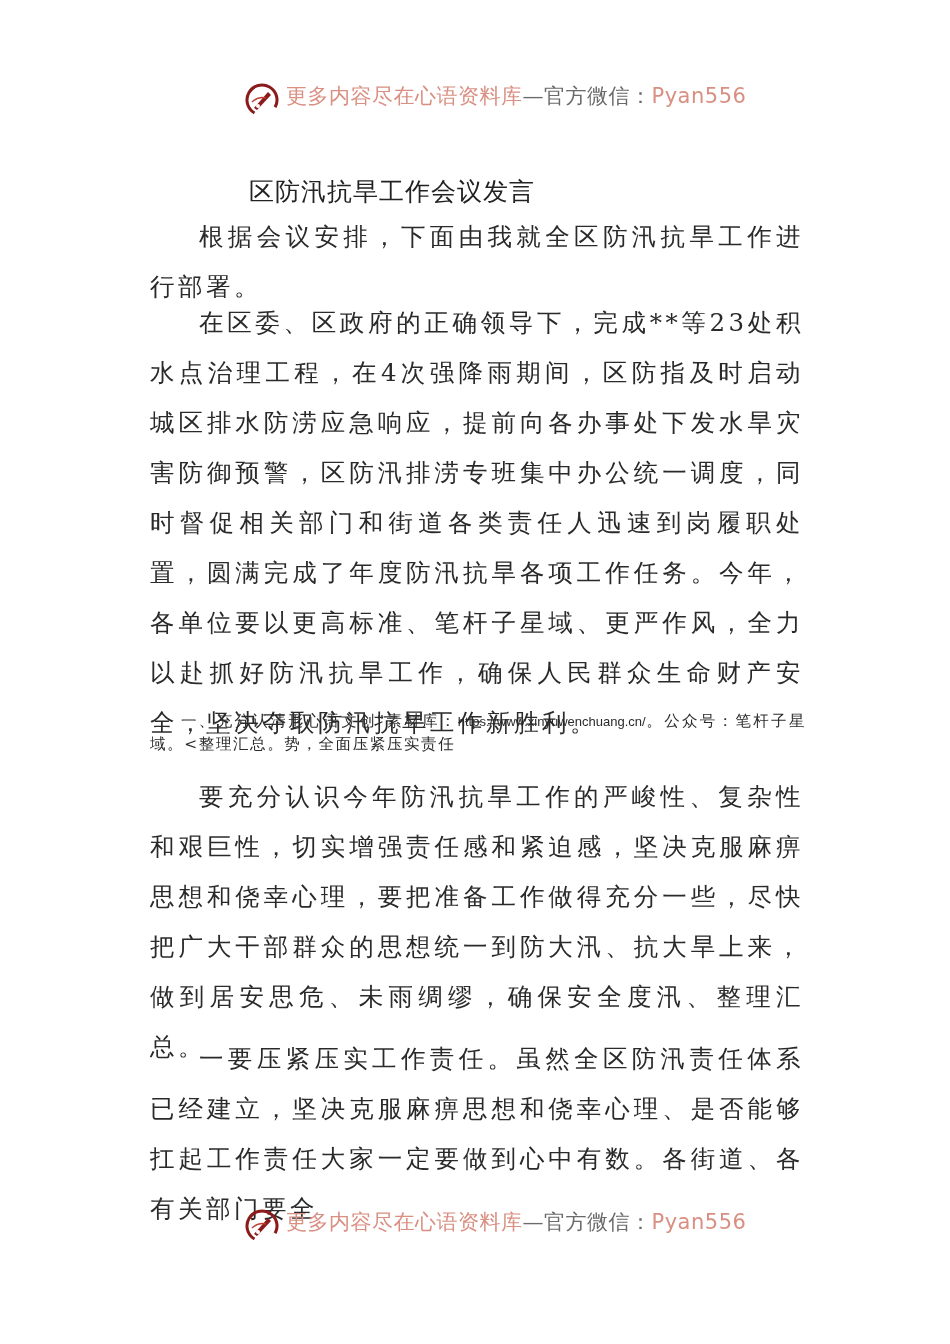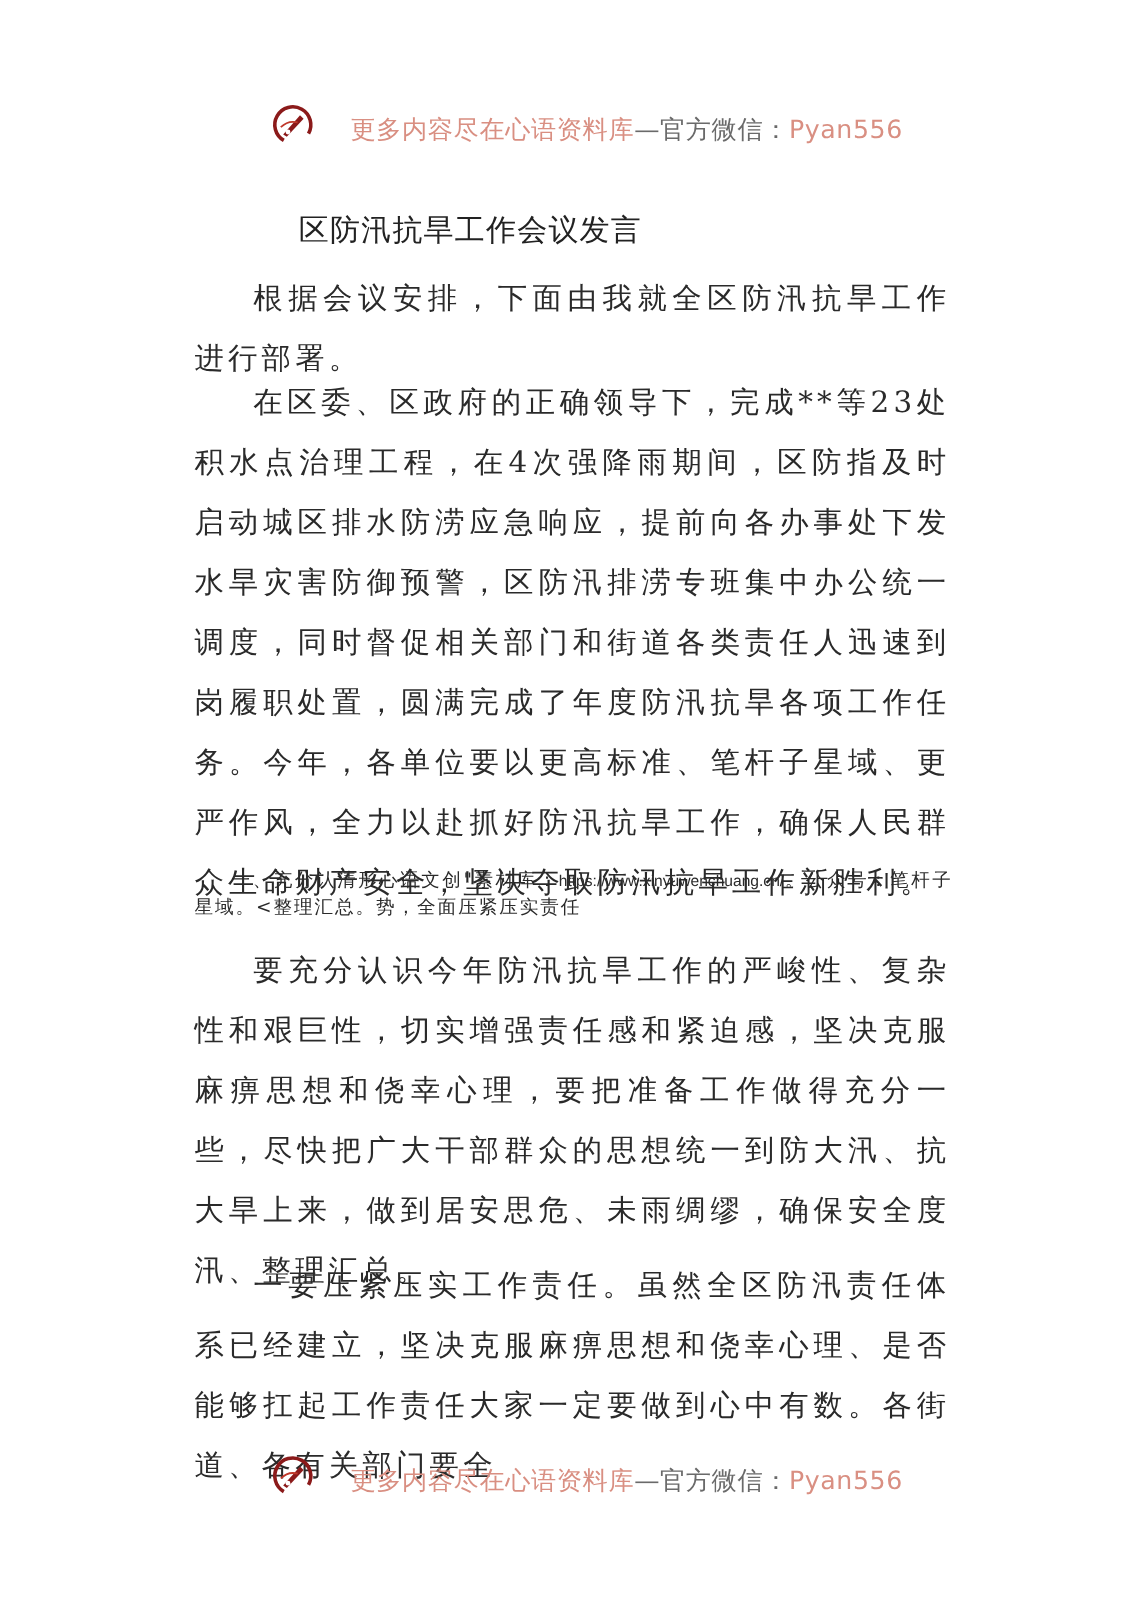--- a/index.html
+++ b/index.html
@@ -1,30 +1,30 @@
 <!DOCTYPE html>
 <html><head>
   <meta charset="utf-8">
   <style>
     html, body { margin: 0; padding: 0; background: #ffffff; }
     body { width: 950px; height: 1344px; position: relative; overflow: hidden;
            font-family: "DejaVu Serif", "Liberation Serif", serif; color: #222; }
-    .banner { position: absolute; left: 226px; display: flex; align-items: flex-end; height: 40px; gap: 24px; }
+    .banner { position: absolute; left: 244px; display: flex; align-items: flex-start; height: 40px; }
     .banner.top { top: 82px; }
     .banner.bottom { top: 1208px; }
     .logo { width: 36px; height: 36px; margin-right: 6px; }
     .banner-text { font-size: 21px; white-space: nowrap; letter-spacing: 0.5px; }
     .banner-pink { color: #d98f82; font-family: "DejaVu Serif", serif; }
     .banner-gray { color: #6a6a6a; font-family: "DejaVu Serif", serif; }
     .banner-id { color: #d98f82; font-family: "DejaVu Sans", "Liberation Sans", sans-serif; }
     .title { position: absolute; top: 175px; left: 0; width: 784px; text-align: center;
              font-size: 25px; color: #222; letter-spacing: 1px; }
     .body-text { position: absolute; left: 146px; width: 662px; font-size: 24.5px;
                  color: #2a2a2a; letter-spacing: 3.5px; }
-    .p { margin: 16px; line-height: 50px; text-indent: 2em; text-align: justify; }
+    .p { margin: 4px; line-height: 50px; text-indent: 2em; text-align: justify; }
     .p1 { top: 208px; }
     .p2 { top: 294px; }
     .p3 { top: 706px; width: 664px; font-size: 15.5px; letter-spacing: 1.6px; }
     .p3 .p { line-height: 23px; }
     .p3 .latin { font-family: "Liberation Sans", sans-serif; letter-spacing: 0; font-size: 13px; }
     .p4 { top: 768px; }
     .p5 { top: 1030px; }
   </style>
 </head>
 <body>

